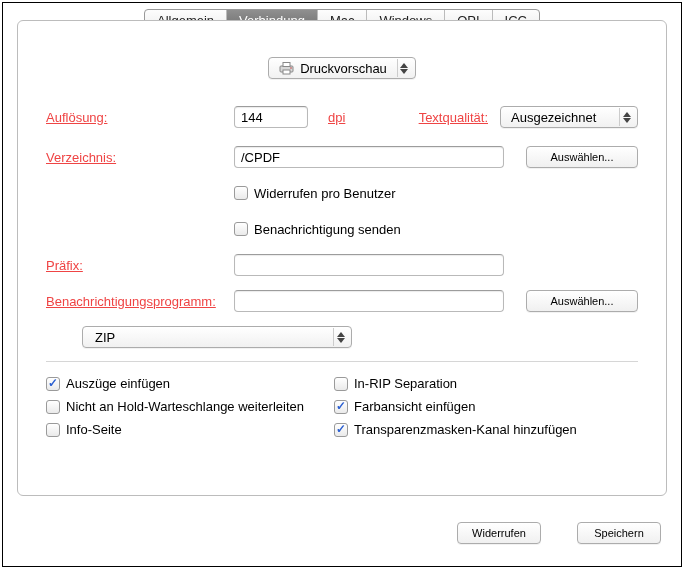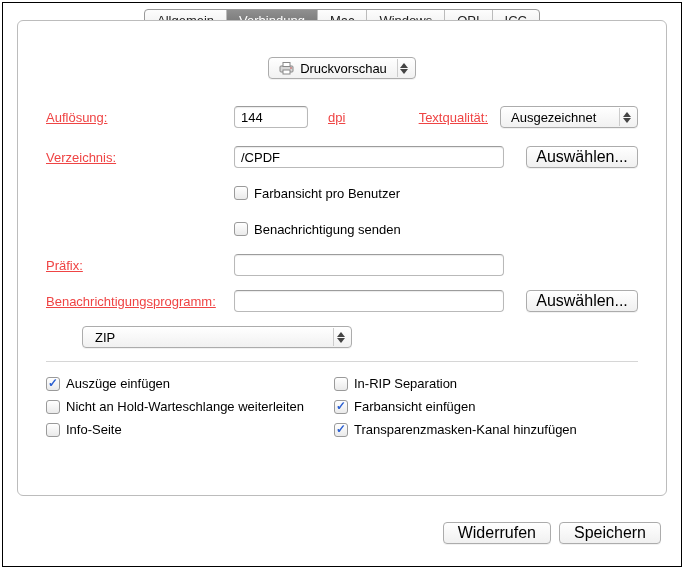--- a/index.html
+++ b/index.html
@@ -119,21 +119,21 @@
   }
   .btn {
     display: inline-flex;
     align-items: center;
     justify-content: center;
     border: 1px solid #acacac;
     border-radius: 4px;
     background: linear-gradient(#ffffff, #f0f0f0);
     height: 22px;
     padding: 0 14px;
-    font-size: 16px;
+    font-size: 11px;
     box-shadow: 0 1px 0 rgba(0,0,0,0.05);
     cursor: default;
   }
   .checkbox {
     display: inline-flex;
     align-items: center;
     gap: 6px;
   }
   .cb {
     width: 14px;
@@ -164,21 +164,21 @@
     grid-template-columns: 280px 1fr;
     row-gap: 14px;
     column-gap: 10px;
     gap: 8px;
   }
   .footer {
     position: absolute;
     right: 20px;
     bottom: 22px;
     display: flex;
-    gap: 8px;
+    gap: 36px;
   }
 </style>
 </head>
 <body>
 
 <div class="window">
 
   <div class="tabbar">
     <div class="tab">Allgemein</div>
     <div class="tab active">Verbindung</div>
@@ -232,21 +232,21 @@
     <div class="row" style="margin-top:16px">
       <div class="label label-col">Verzeichnis:</div>
       <input class="text" style="width: 270px;" value="/CPDF">
       <span style="flex:1"></span>
       <div class="btn" style="width:112px">Auswählen...</div>
     </div>
 
     <div class="row" style="margin-left:188px">
       <label class="checkbox">
         <span class="cb"></span>
-        <span>Farbansicht pro Benutzer</span>
+        <span>Widerrufen pro Benutzer</span>
       </label>
     </div>
 
     <div class="row" style="margin-left:188px">
       <label class="checkbox">
         <span class="cb"></span>
         <span>Benachrichtigung senden</span>
       </label>
     </div>
 

